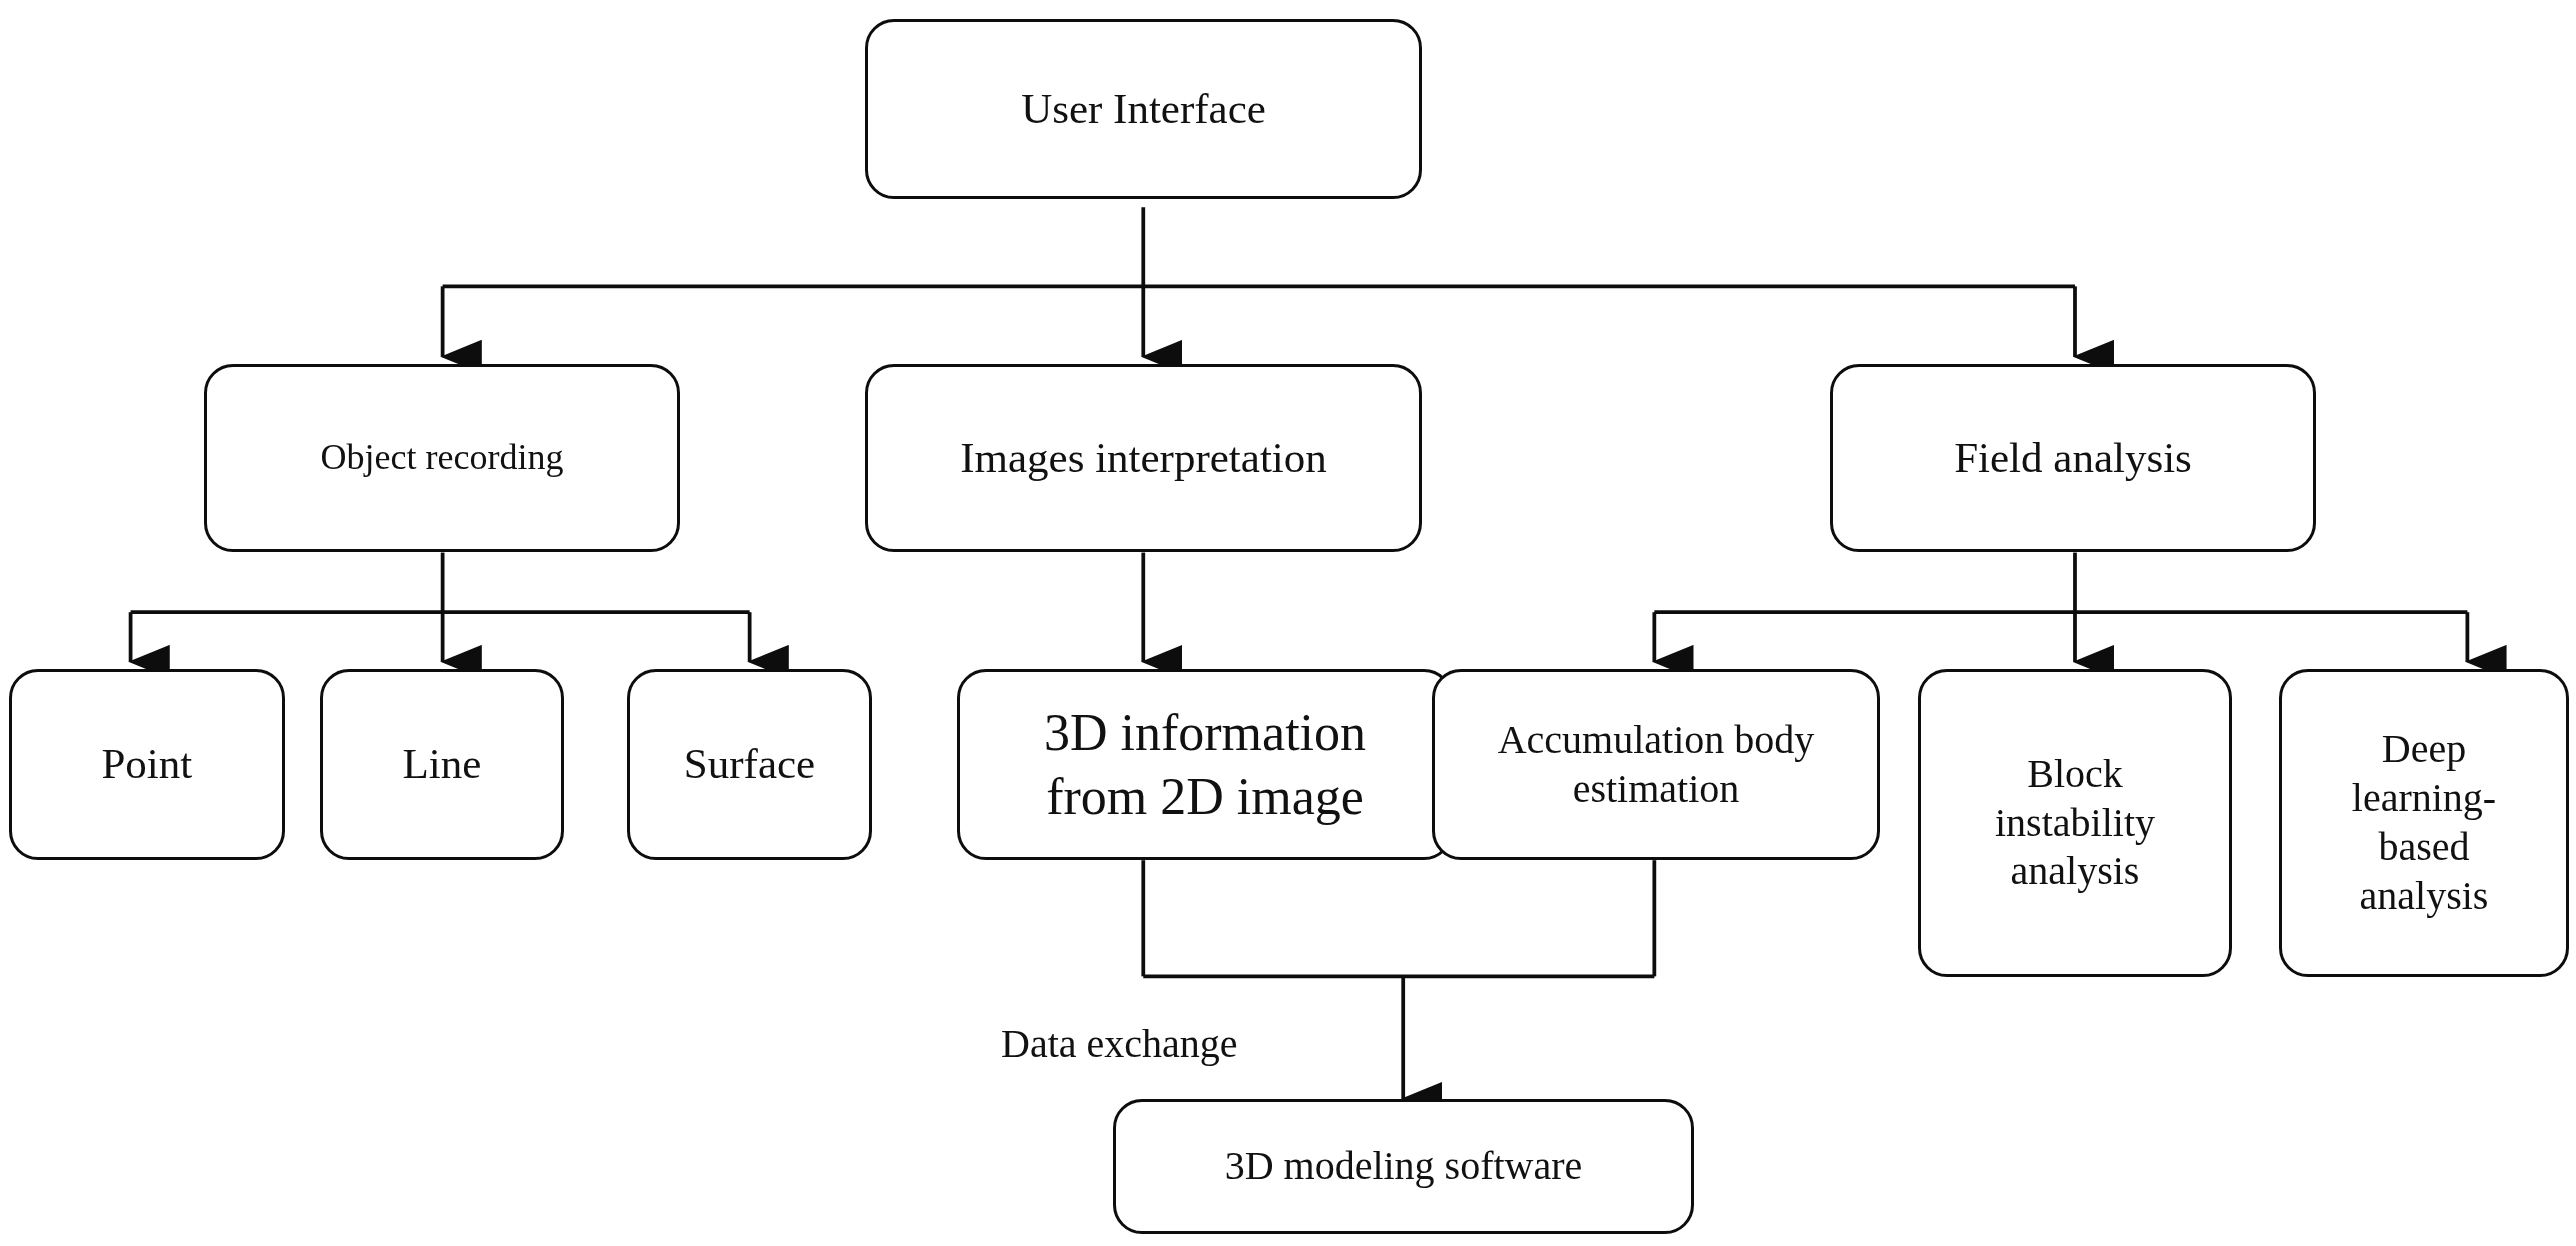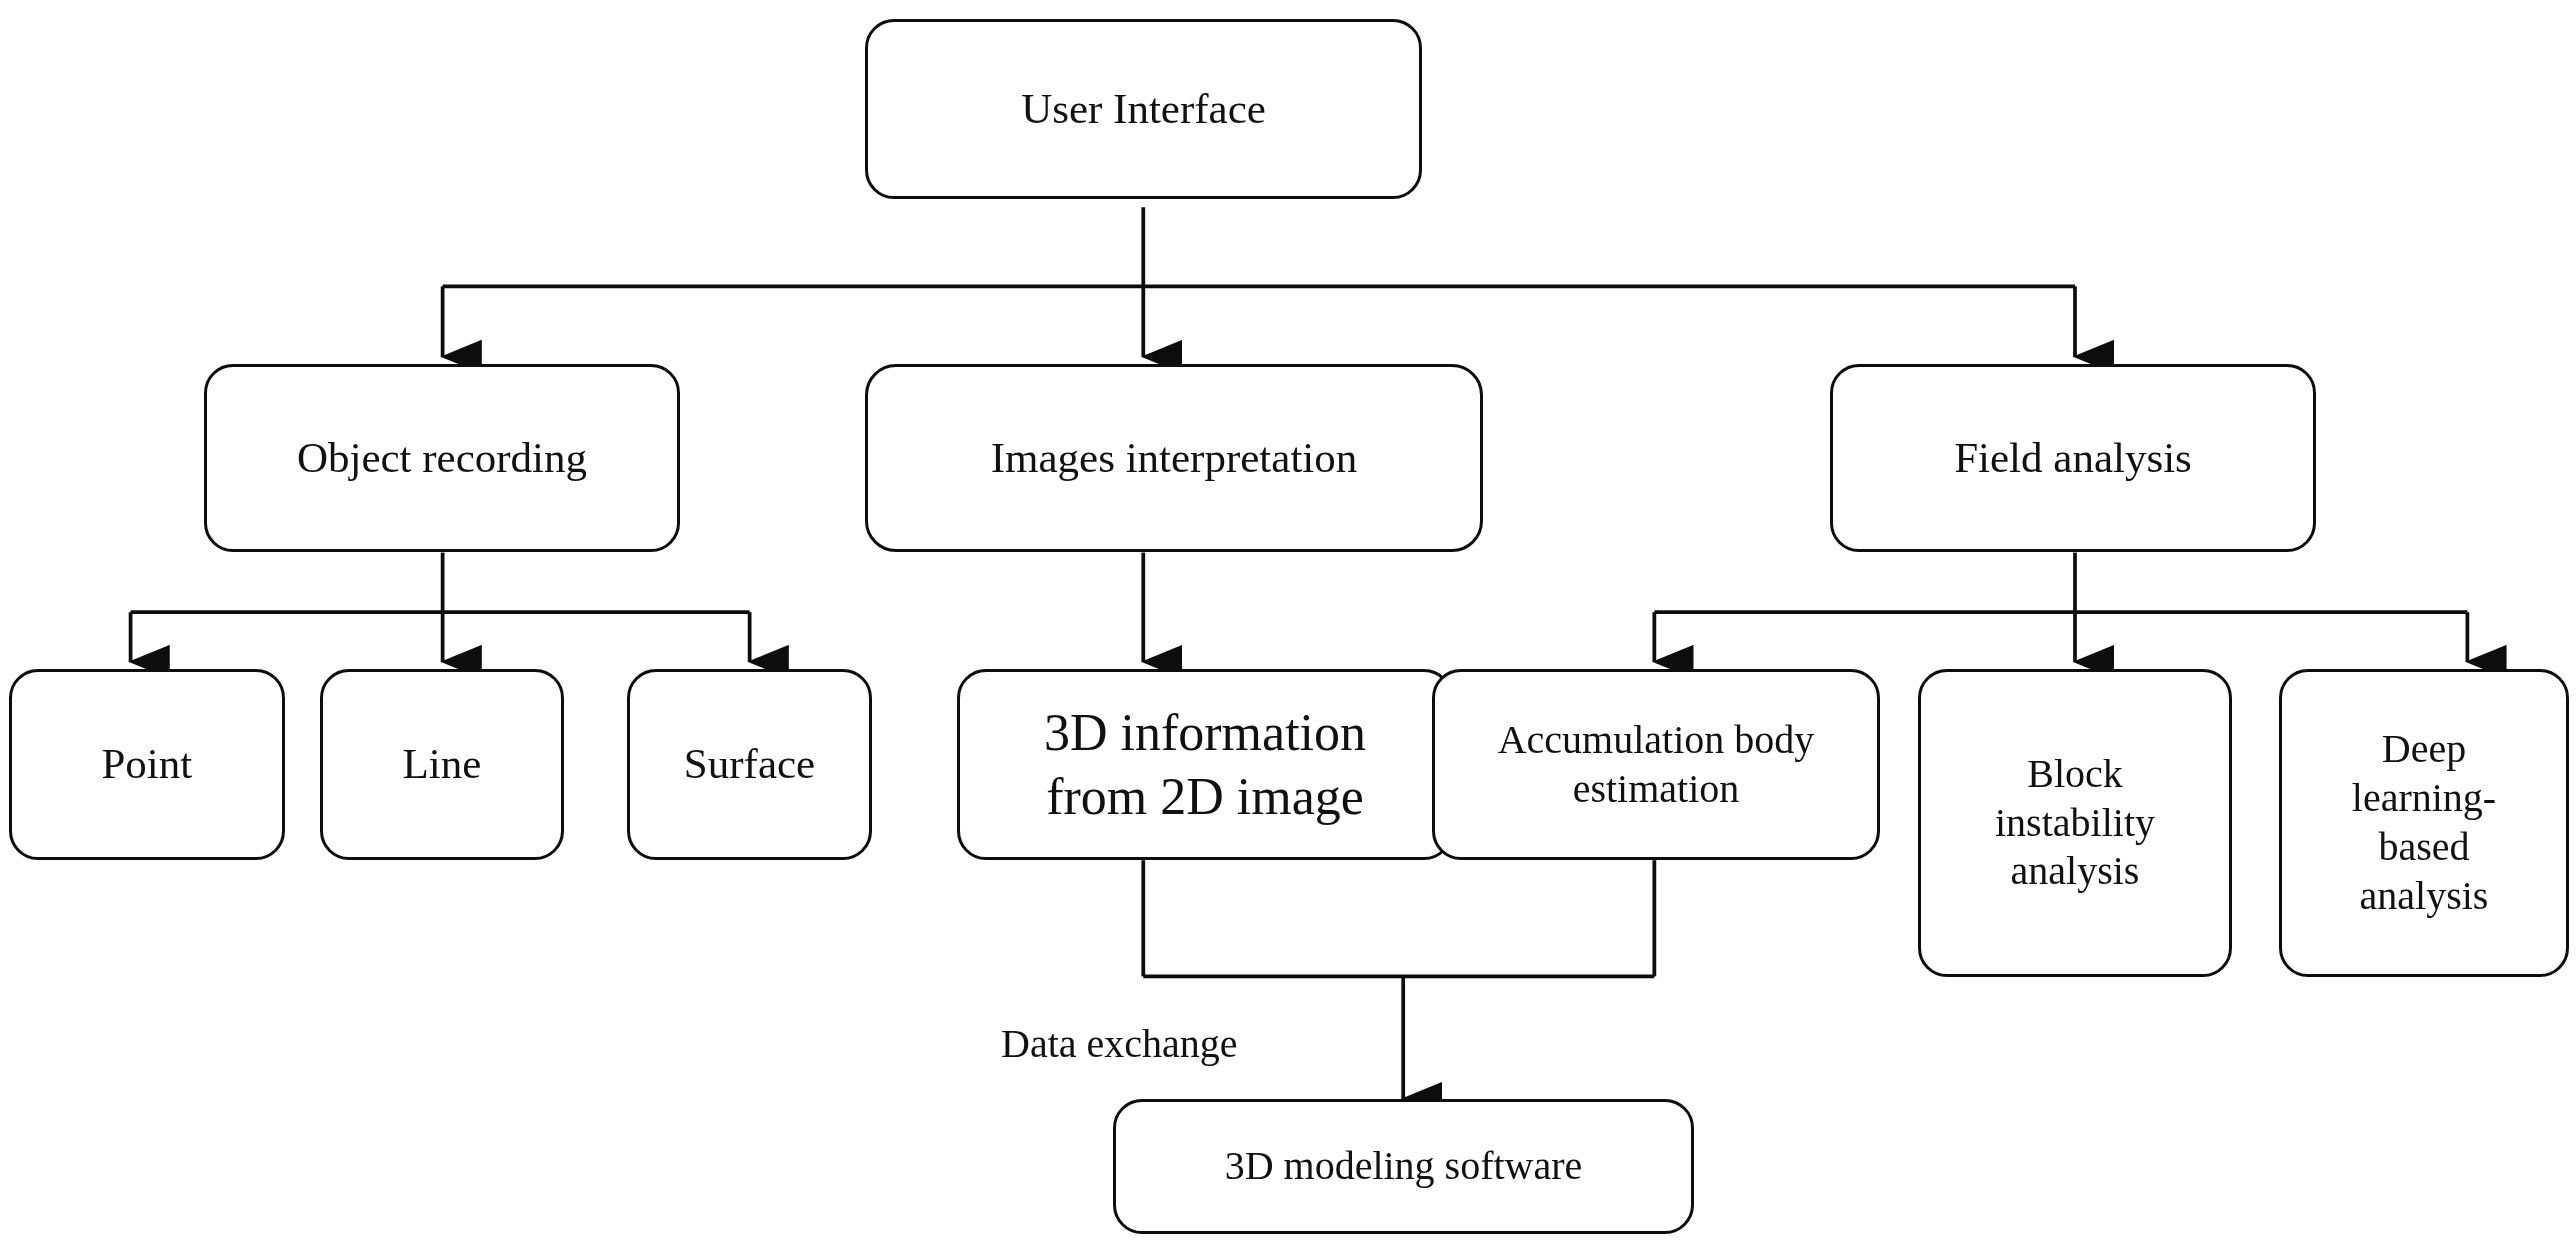--- a/index.html
+++ b/index.html
@@ -88,25 +88,25 @@
       <path d="M2635,1370 L2635,1555"></path>
       <path d="M1821,1555 L2635,1555"></path>
       <path d="M2235,1555 L2235,1750" marker-end="url(#arw)"></path>
     </g>
   </svg>
 
   <div class="node" style="left:865px; top:19px; width:557px; height:180px; font-size:43px;">
     <span class="txt">User Interface</span>
   </div>
 
-  <div class="node" style="left:204px; top:364px; width:476px; height:188px; font-size:43px;">
+  <div class="node" style="left:204px; top:364px; width:476px; height:188px; font-size:36px;">
     <span class="txt">Object recording</span>
   </div>
 
-  <div class="node" style="left:865px; top:364px; width:618px; height:188px; font-size:43px;border-radius:31px;">
+  <div class="node" style="left:865px; top:364px; width:557px; height:188px; font-size:43px;">
     <span class="txt">Images interpretation</span>
   </div>
 
   <div class="node" style="left:1830px; top:364px; width:486px; height:188px; font-size:43px;">
     <span class="txt">Field analysis</span>
   </div>
 
   <div class="node" style="left:8.8px; top:669px; width:276px; height:191px; font-size:43px;">
     <span class="txt">Point</span>
   </div>

